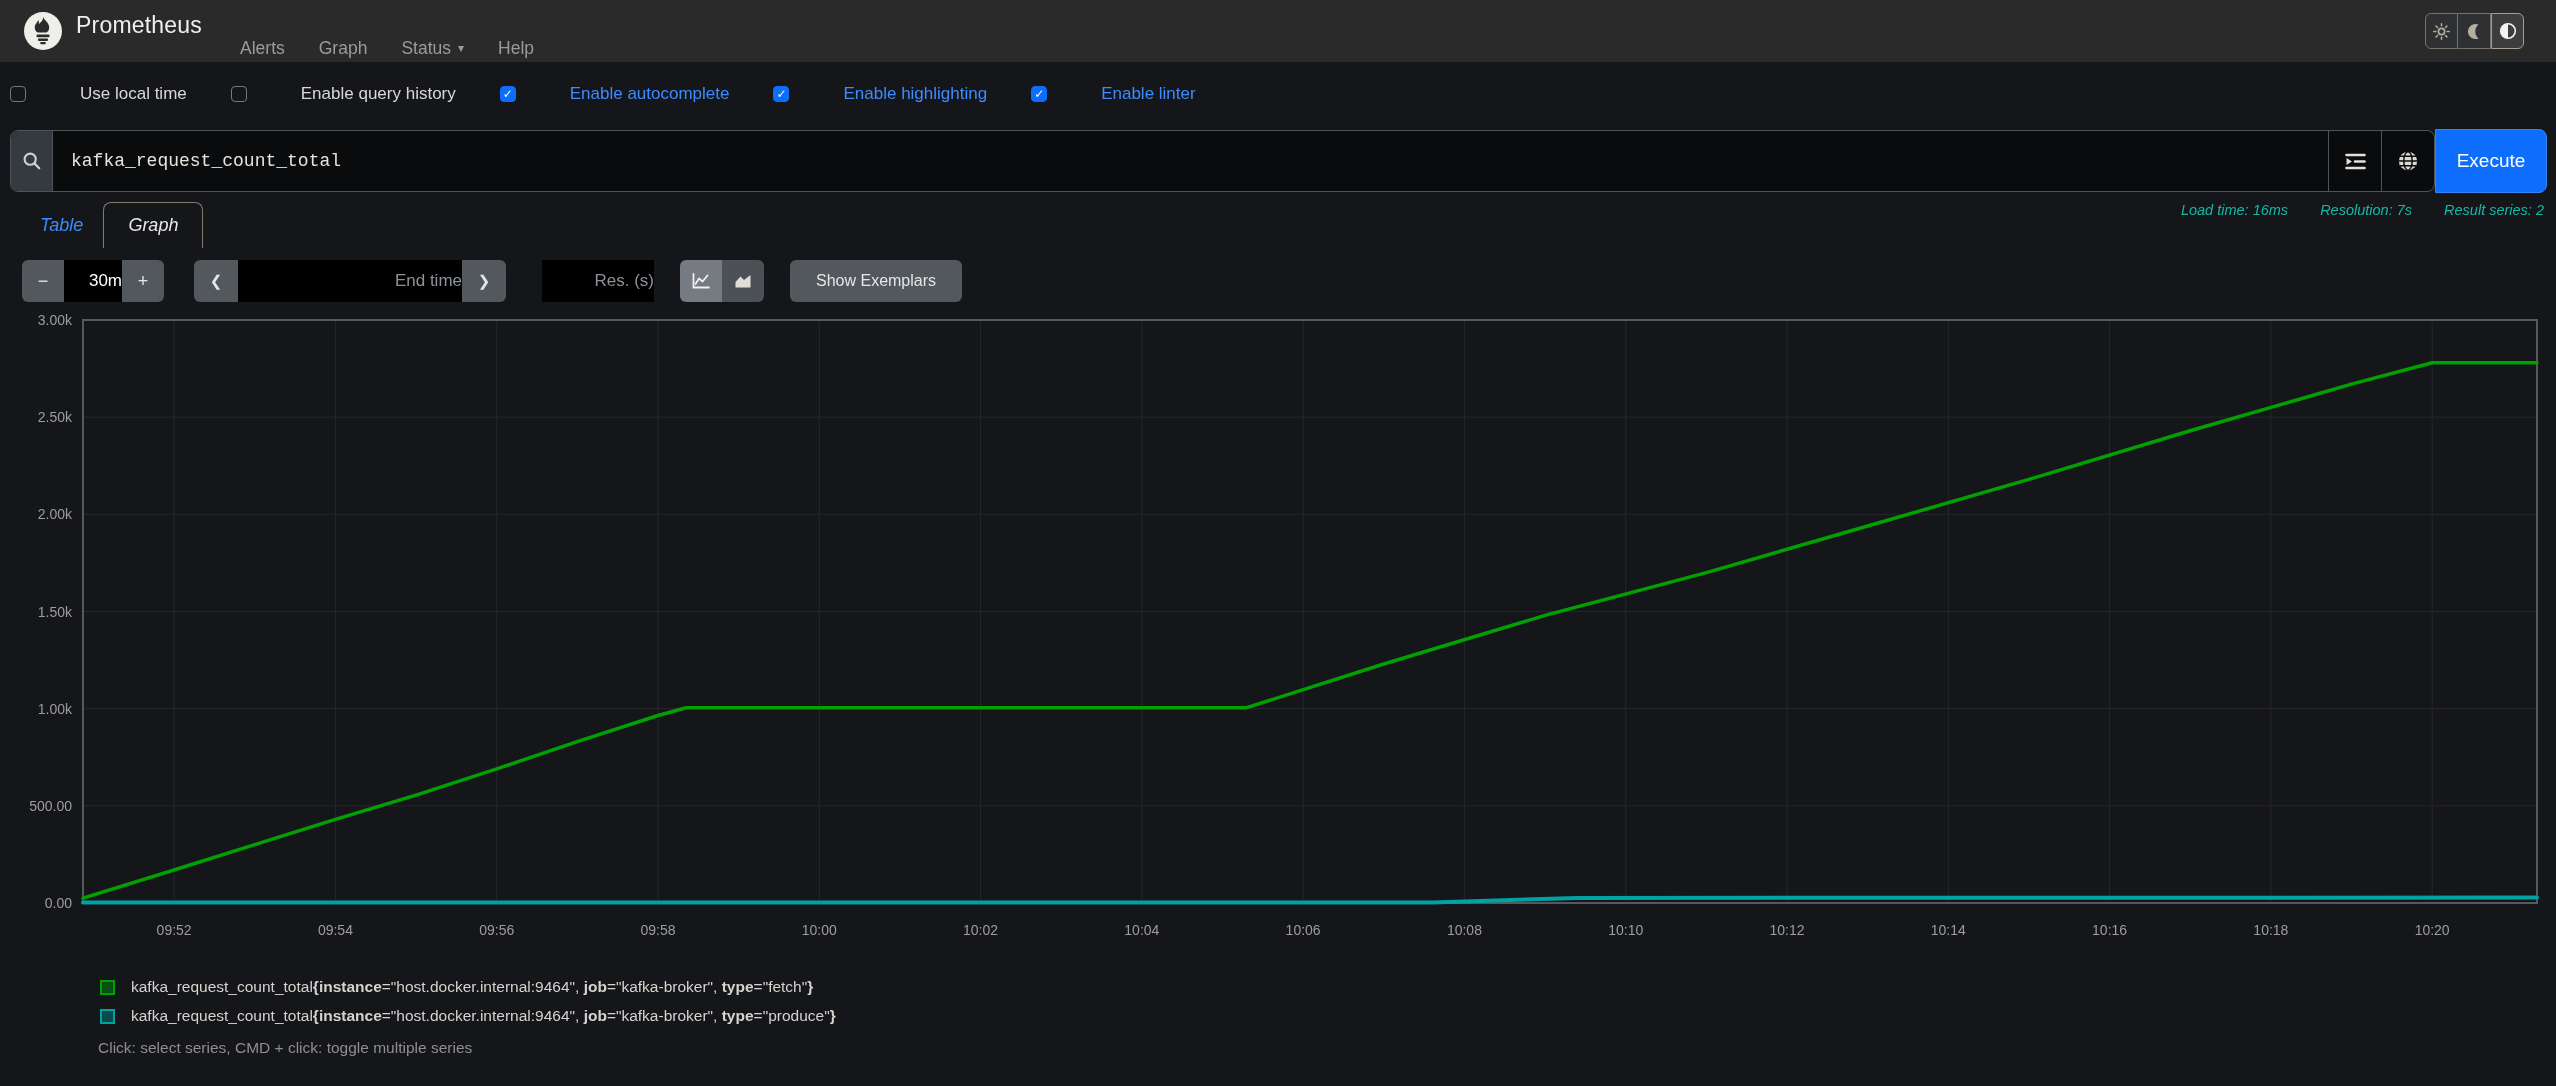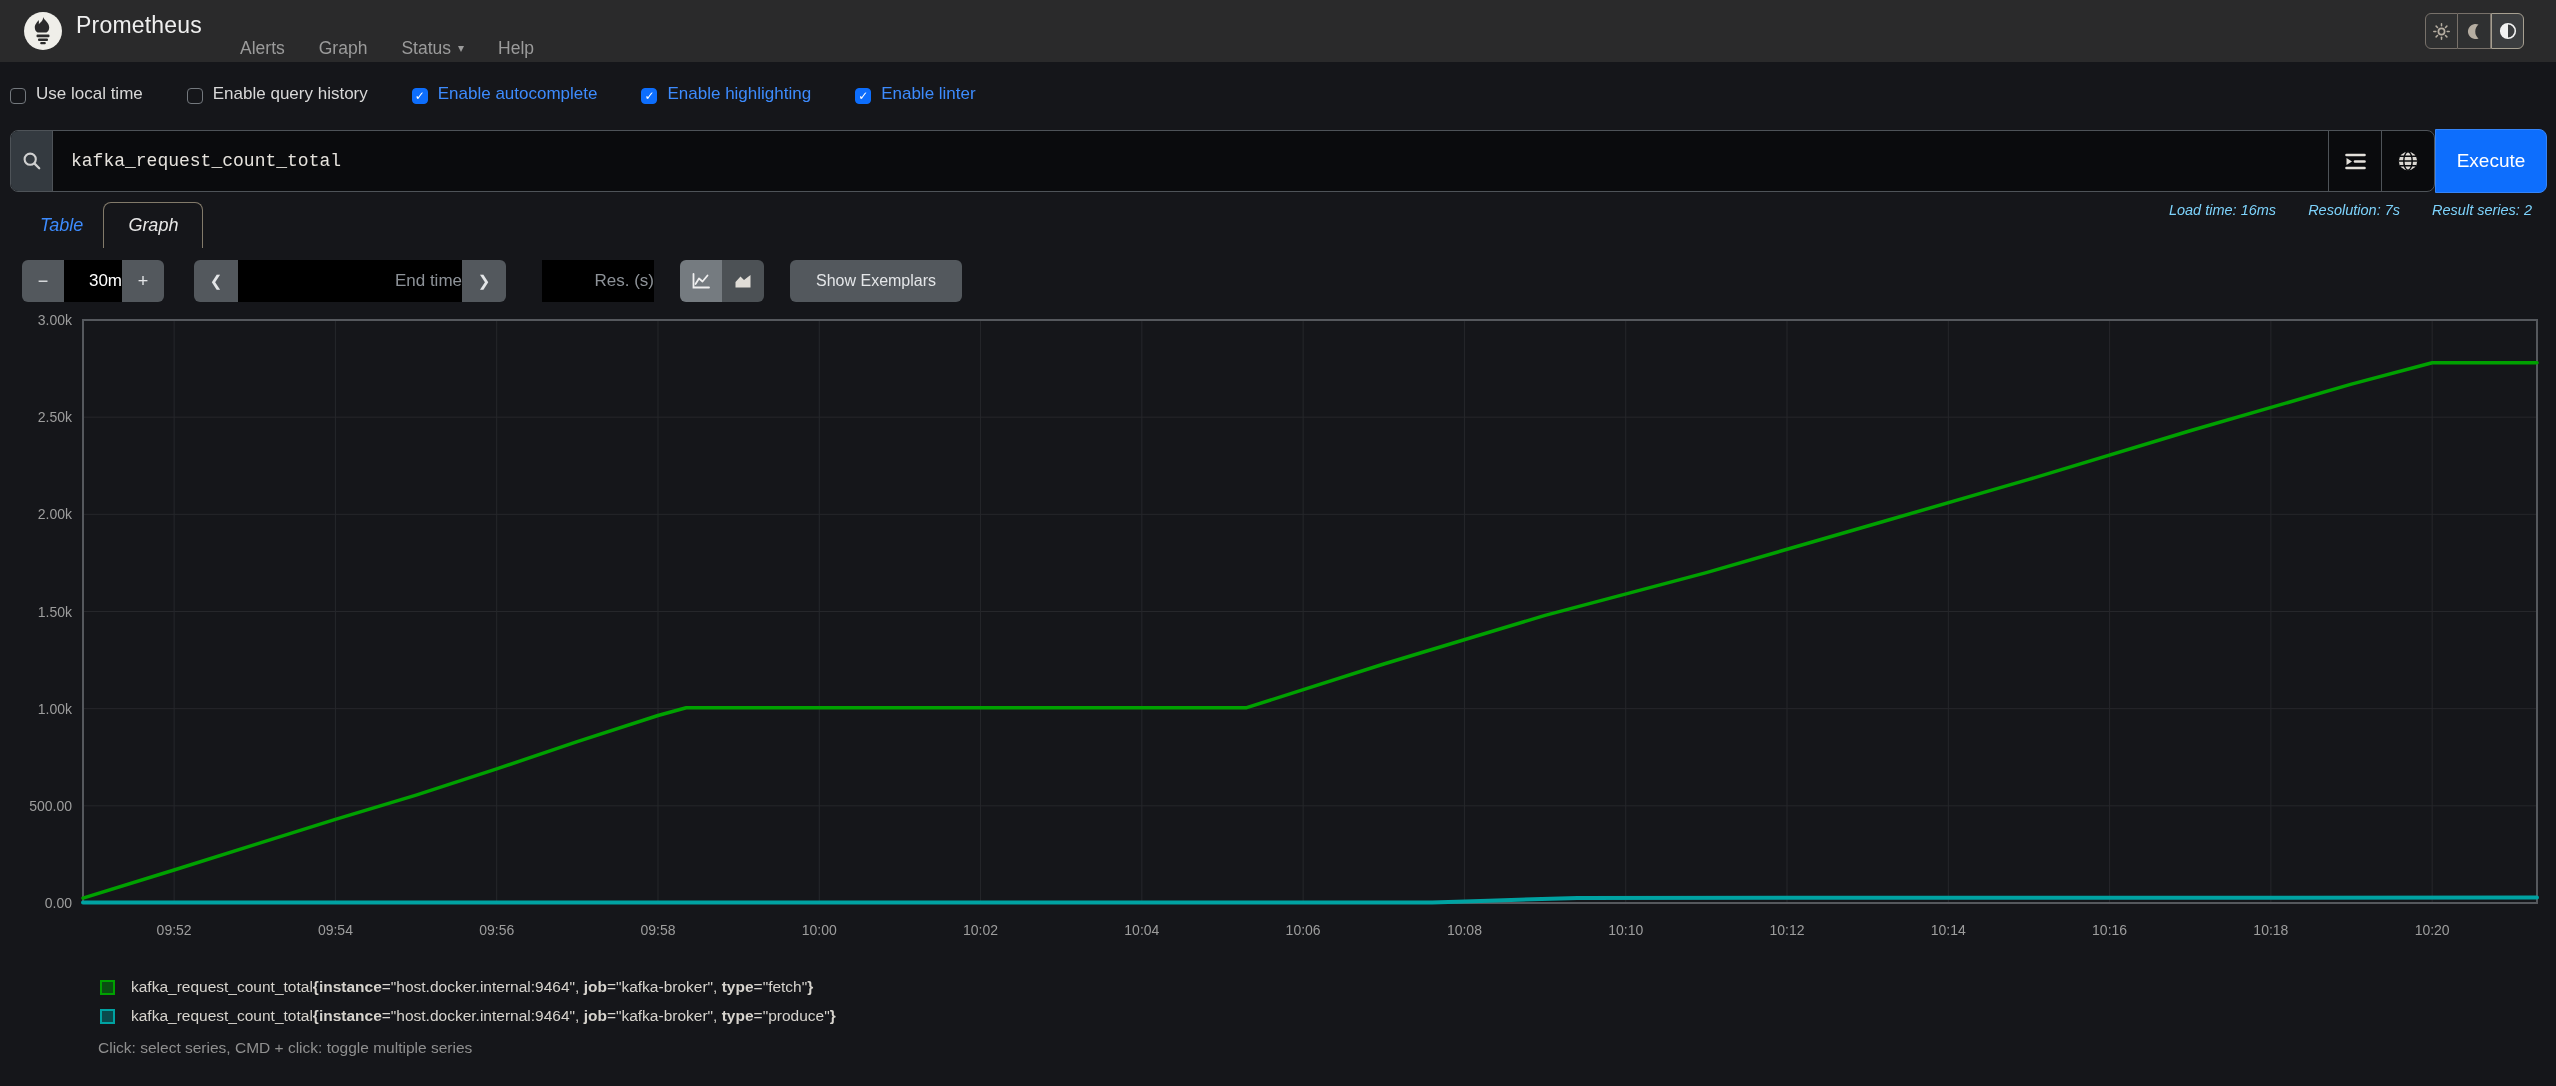--- a/index.html
+++ b/index.html
@@ -24,21 +24,21 @@
   .theme-btn {
     width:33px; height:36px; background:#2f3031; border:1px solid #78716a;
     display:flex; align-items:center; justify-content:center; cursor:pointer;
   }
   .theme-btn + .theme-btn { border-left:none; }
   .theme-btn:first-child { border-radius:6px 0 0 6px; }
   .theme-btn:last-child  { border-radius:0 6px 6px 0; }
   .theme-btn.active { background:#3b3d3f; border:1px solid #a69f90; }
   
   .options-row { height:64px; display:flex; align-items:center; padding-left:10px; }
-  .opt-item { display:flex; align-items:flex-end; margin-right:44px; cursor:pointer; }
+  .opt-item { display:flex; align-items:center; margin-right:44px; cursor:pointer;gap:44px; }
   .opt-box {
     width:16px; height:16px; border:1px solid #73787d; border-radius:4px;
     margin-right:10px; display:flex; align-items:center; justify-content:center;
     background:transparent; flex:none;
   }
   .opt-tick { display:none; color:#fff; font-size:12px; font-weight:bold; line-height:1; }
   .opt-item.checked .opt-box { background:#0d6efd; border-color:#0d6efd; }
   .opt-item.checked .opt-tick { display:block; }
   .opt-label { font-size:17px; color:#d8d8d8; }
   .opt-item.checked .opt-label { color:#3d8bfd; }
@@ -67,21 +67,21 @@
     color:#fff; font-size:19px; cursor:pointer;
     font-family:"Liberation Sans","DejaVu Sans",sans-serif;
   }
   
   .tabs-row { position:relative; height:52px; margin-top:4px; padding-left:38px; display:flex; align-items:flex-end;font-style:italic; }
   .tab-link { font-size:18px; color:#3d8bfd; cursor:pointer; padding:12px 2px; margin-right:18px; }
   .tab-active {
     font-size:18px; color:#e8e8e8; cursor:pointer; padding:12px 24px;
     border:1px solid #827a6a; border-bottom:none; border-radius:8px 8px 0 0;
   }
-  .stats { position:absolute; right:24px; top:6px; font-size:14.5px; color:#7dd3fc; }
+  .stats { position:absolute; right:12px; top:6px; font-size:14.5px; color:#14b8a6; }
   .stats span { margin-left:28px; }
   
   .controls-row { display:flex; align-items:center; margin:12px 0 0 22px; height:42px; }
   .gc-group { display:flex; height:42px; }
   .gc-btn {
     background:#53585d; border:none; color:#e4e6e8; font-size:18px; cursor:pointer;
     height:42px; display:flex; align-items:center; justify-content:center;
     font-family:"Liberation Sans","DejaVu Sans",sans-serif;
   }
   .gc-btn.rl { border-radius:6px 0 0 6px; }

